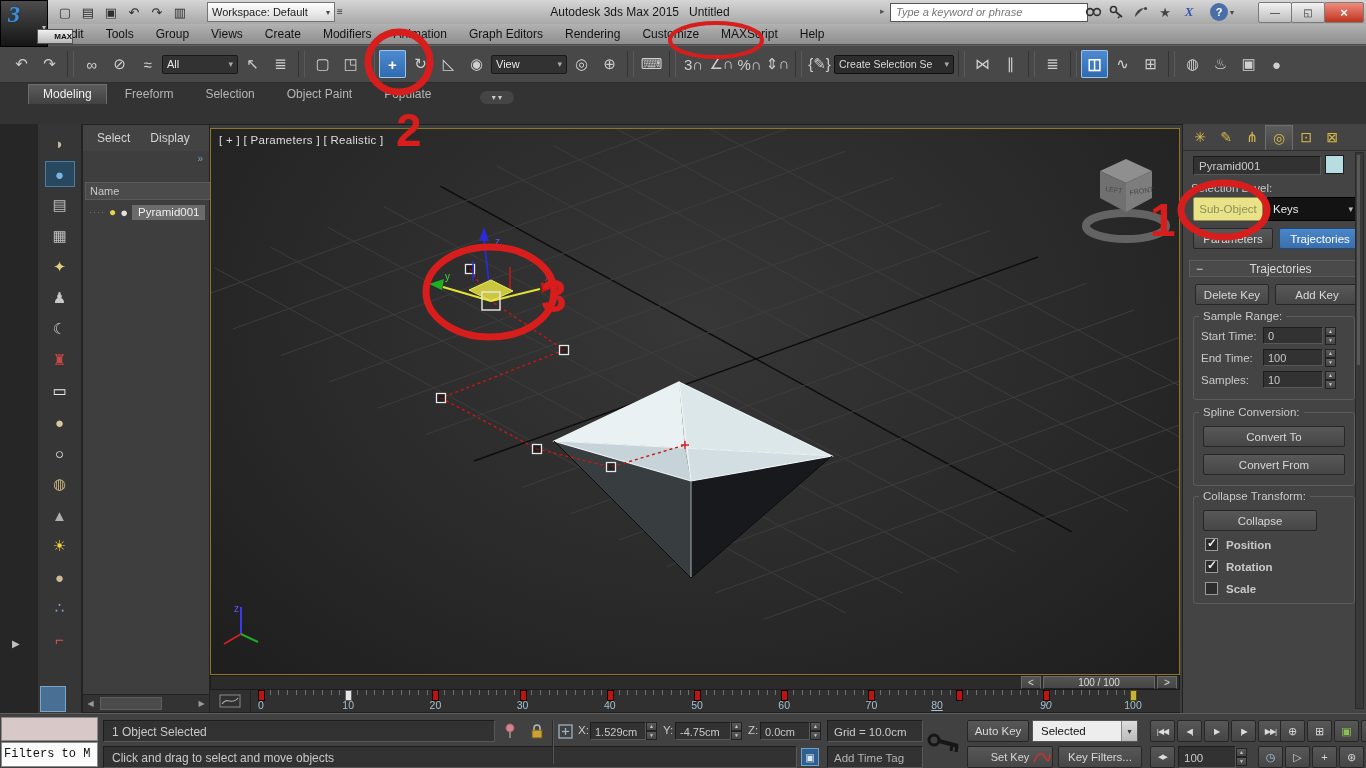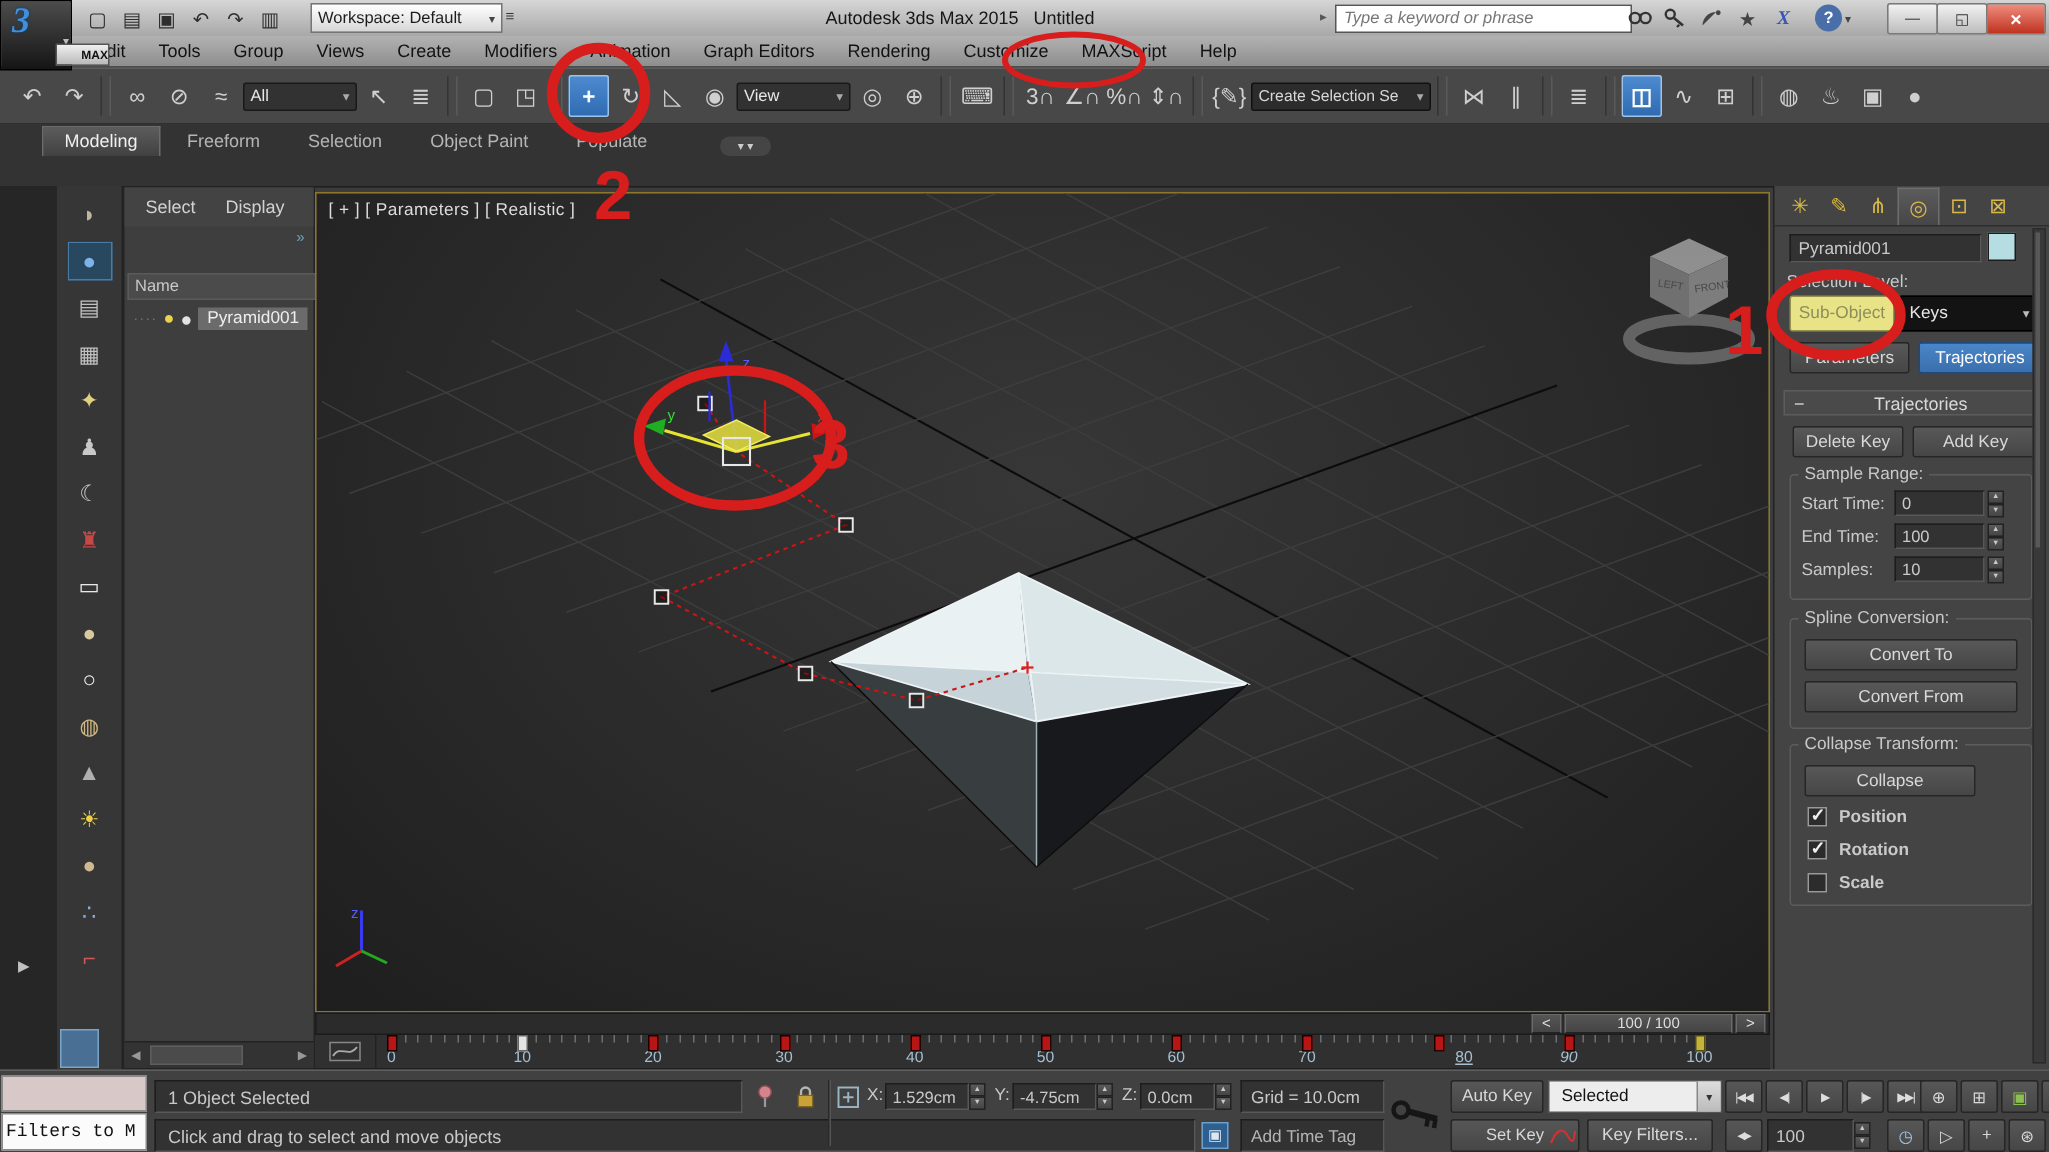--- a/index.html
+++ b/index.html
@@ -490,21 +490,21 @@
         <div class="tick" style="left: 872.28px;"></div>
         <div class="tick" style="left: 881px;"></div>
         <div class="tlabel" style="left: 9px;">0</div>
         <div class="tlabel" style="left: 96.2px;">10</div>
         <div class="tlabel" style="left: 183.4px;">20</div>
         <div class="tlabel" style="left: 270.6px;">30</div>
         <div class="tlabel" style="left: 357.8px;">40</div>
         <div class="tlabel" style="left: 445px;">50</div>
         <div class="tlabel" style="left: 532.2px;">60</div>
         <div class="tlabel" style="left: 619.4px;">70</div>
-        <div class="tlabel" style="left: 724px; text-decoration: underline;">80</div>
+        <div class="tlabel" style="left: 685px; text-decoration: underline;">80</div>
         <div class="tlabel" style="left: 793.8px; font-style: italic;">90</div>
         <div class="tlabel" style="left: 881px;">100</div>
         <div class="tkey red" style="left: 9px;"></div>
         <div class="tkey white" style="left: 96.2px;"></div>
         <div class="tkey red" style="left: 183.4px;"></div>
         <div class="tkey red" style="left: 270.6px;"></div>
         <div class="tkey red" style="left: 357.8px;"></div>
         <div class="tkey red" style="left: 445px;"></div>
         <div class="tkey red" style="left: 532.2px;"></div>
         <div class="tkey red" style="left: 619.4px;"></div>
@@ -647,21 +647,21 @@
       <svg width="36" height="30">
           <circle cx="8" cy="13" r="5" fill="none" stroke="#161616" stroke-width="3"></circle>
           <line x1="13" y1="14" x2="32" y2="19" stroke="#161616" stroke-width="4"></line>
           <line x1="26" y1="18" x2="25" y2="24" stroke="#161616" stroke-width="3"></line>
           <line x1="31" y1="19" x2="30" y2="25" stroke="#161616" stroke-width="3"></line>
         </svg>
     </span>
     <div class="abs btn" style="left:967px;top:6px;width:62px;height:22px;font-size:11.5px;">Auto Key</div>
     <div class="abs btn" style="left:967px;top:32px;width:86px;height:22px;font-size:11px;">Set Key</div>
 
-    <div class="abs flex" style="left:1032px;top:6px;width:116px;height:22px;background:#ededed;border:1px solid #555;box-sizing:border-box;color:#111;font-size:11.5px;justify-content:space-between;padding-left:8px;">
+    <div class="abs flex" style="left:1032px;top:6px;width:106px;height:22px;background:#ededed;border:1px solid #555;box-sizing:border-box;color:#111;font-size:11.5px;justify-content:space-between;padding-left:8px;">
       <span>Selected</span>
       <span style="width:15px;height:20px;background:linear-gradient(#ddd,#bbb);border-left:1px solid #888;color:#333;font-size:8px;display:grid;place-items:center;">▾</span>
     </div>
     <span class="abs grid-c" style="left:1032px;top:34px;width:20px;height:18px;">
       <svg width="18" height="14">
           <path d="M1 12 C5 2, 9 2, 12 7 S16 13, 17 4" fill="none" stroke="#cc3333" stroke-width="1.5"></path>
         </svg>
     </span>
     <div class="abs btn" style="left:1058px;top:32px;width:84px;height:22px;font-size:11.5px;">Key Filters...</div>
 

